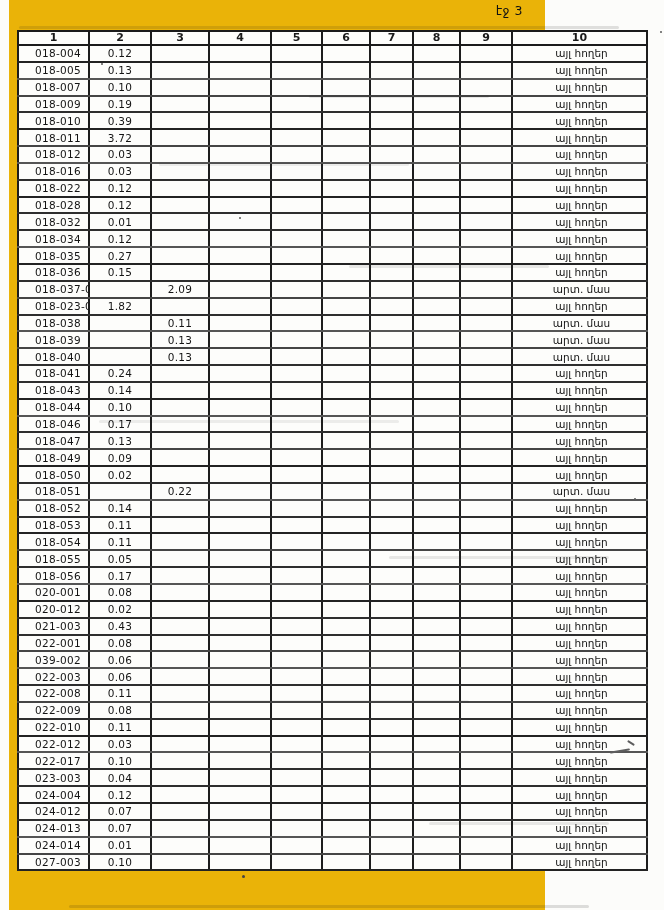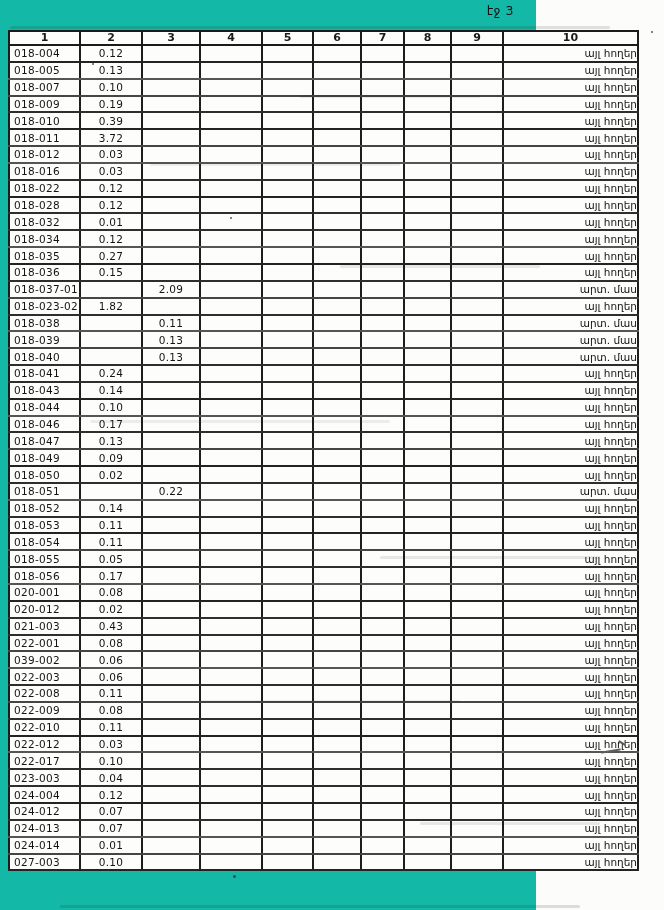--- a/index.html
+++ b/index.html
@@ -5,22 +5,23 @@
   html, body {
     margin: 0; padding: 0;
     width: 664px; height: 910px;
     overflow: hidden;
     background: #fcfcfa;
     font-family: "DejaVu Sans", sans-serif;
   }
   .page {
     position: relative;
     width: 536px; height: 910px;
-    background: #14b8a6;
+    background: #eab308;
     color: #161616;
+    margin-left: 9px;
   }
   .page-label {
     position: absolute;
     top: 3px; right: 22px;
     font-size: 12.5px;
     color: #121212;
     letter-spacing: 0.5px;
   }
   table.scan-table {
     position: absolute;
@@ -48,30 +49,30 @@
     height: 14.85px;
     padding: 0;
     font-size: 10.5px;
     line-height: 14px;
     color: #141414;
     white-space: nowrap;
     overflow: hidden;
     letter-spacing: 0.3px;
     background: #fdfdfb;
   }
-  table.scan-table td:first-child { text-align: left; padding-left: 4px; }
+  table.scan-table td:first-child { text-align: left; padding-left: 16px; }
   table.scan-table td:nth-child(2),
   table.scan-table td:nth-child(3),
   table.scan-table td:nth-child(4),
   table.scan-table td:nth-child(5),
   table.scan-table td:nth-child(6),
   table.scan-table td:nth-child(7),
   table.scan-table td:nth-child(8),
   table.scan-table td:nth-child(9) { text-align: center; }
-  table.scan-table td:last-child { text-align: right; padding-left: 4px; font-size: 10.5px; letter-spacing: 0; }
+  table.scan-table td:last-child { text-align: center; padding-left: 4px; font-size: 10.5px; letter-spacing: 0; }
   
   table.scan-table tbody tr:nth-child(3n) td   { border-bottom-color: #454545; }
   table.scan-table tbody tr:nth-child(4n+1) td { border-bottom-color: #232323; }
   table.scan-table tbody tr:nth-child(5n+2) td { border-bottom-color: #555555; }
 
   
   .smudge {
     position: absolute;
     height: 3px;
     background: rgba(40,40,40,0.10);

